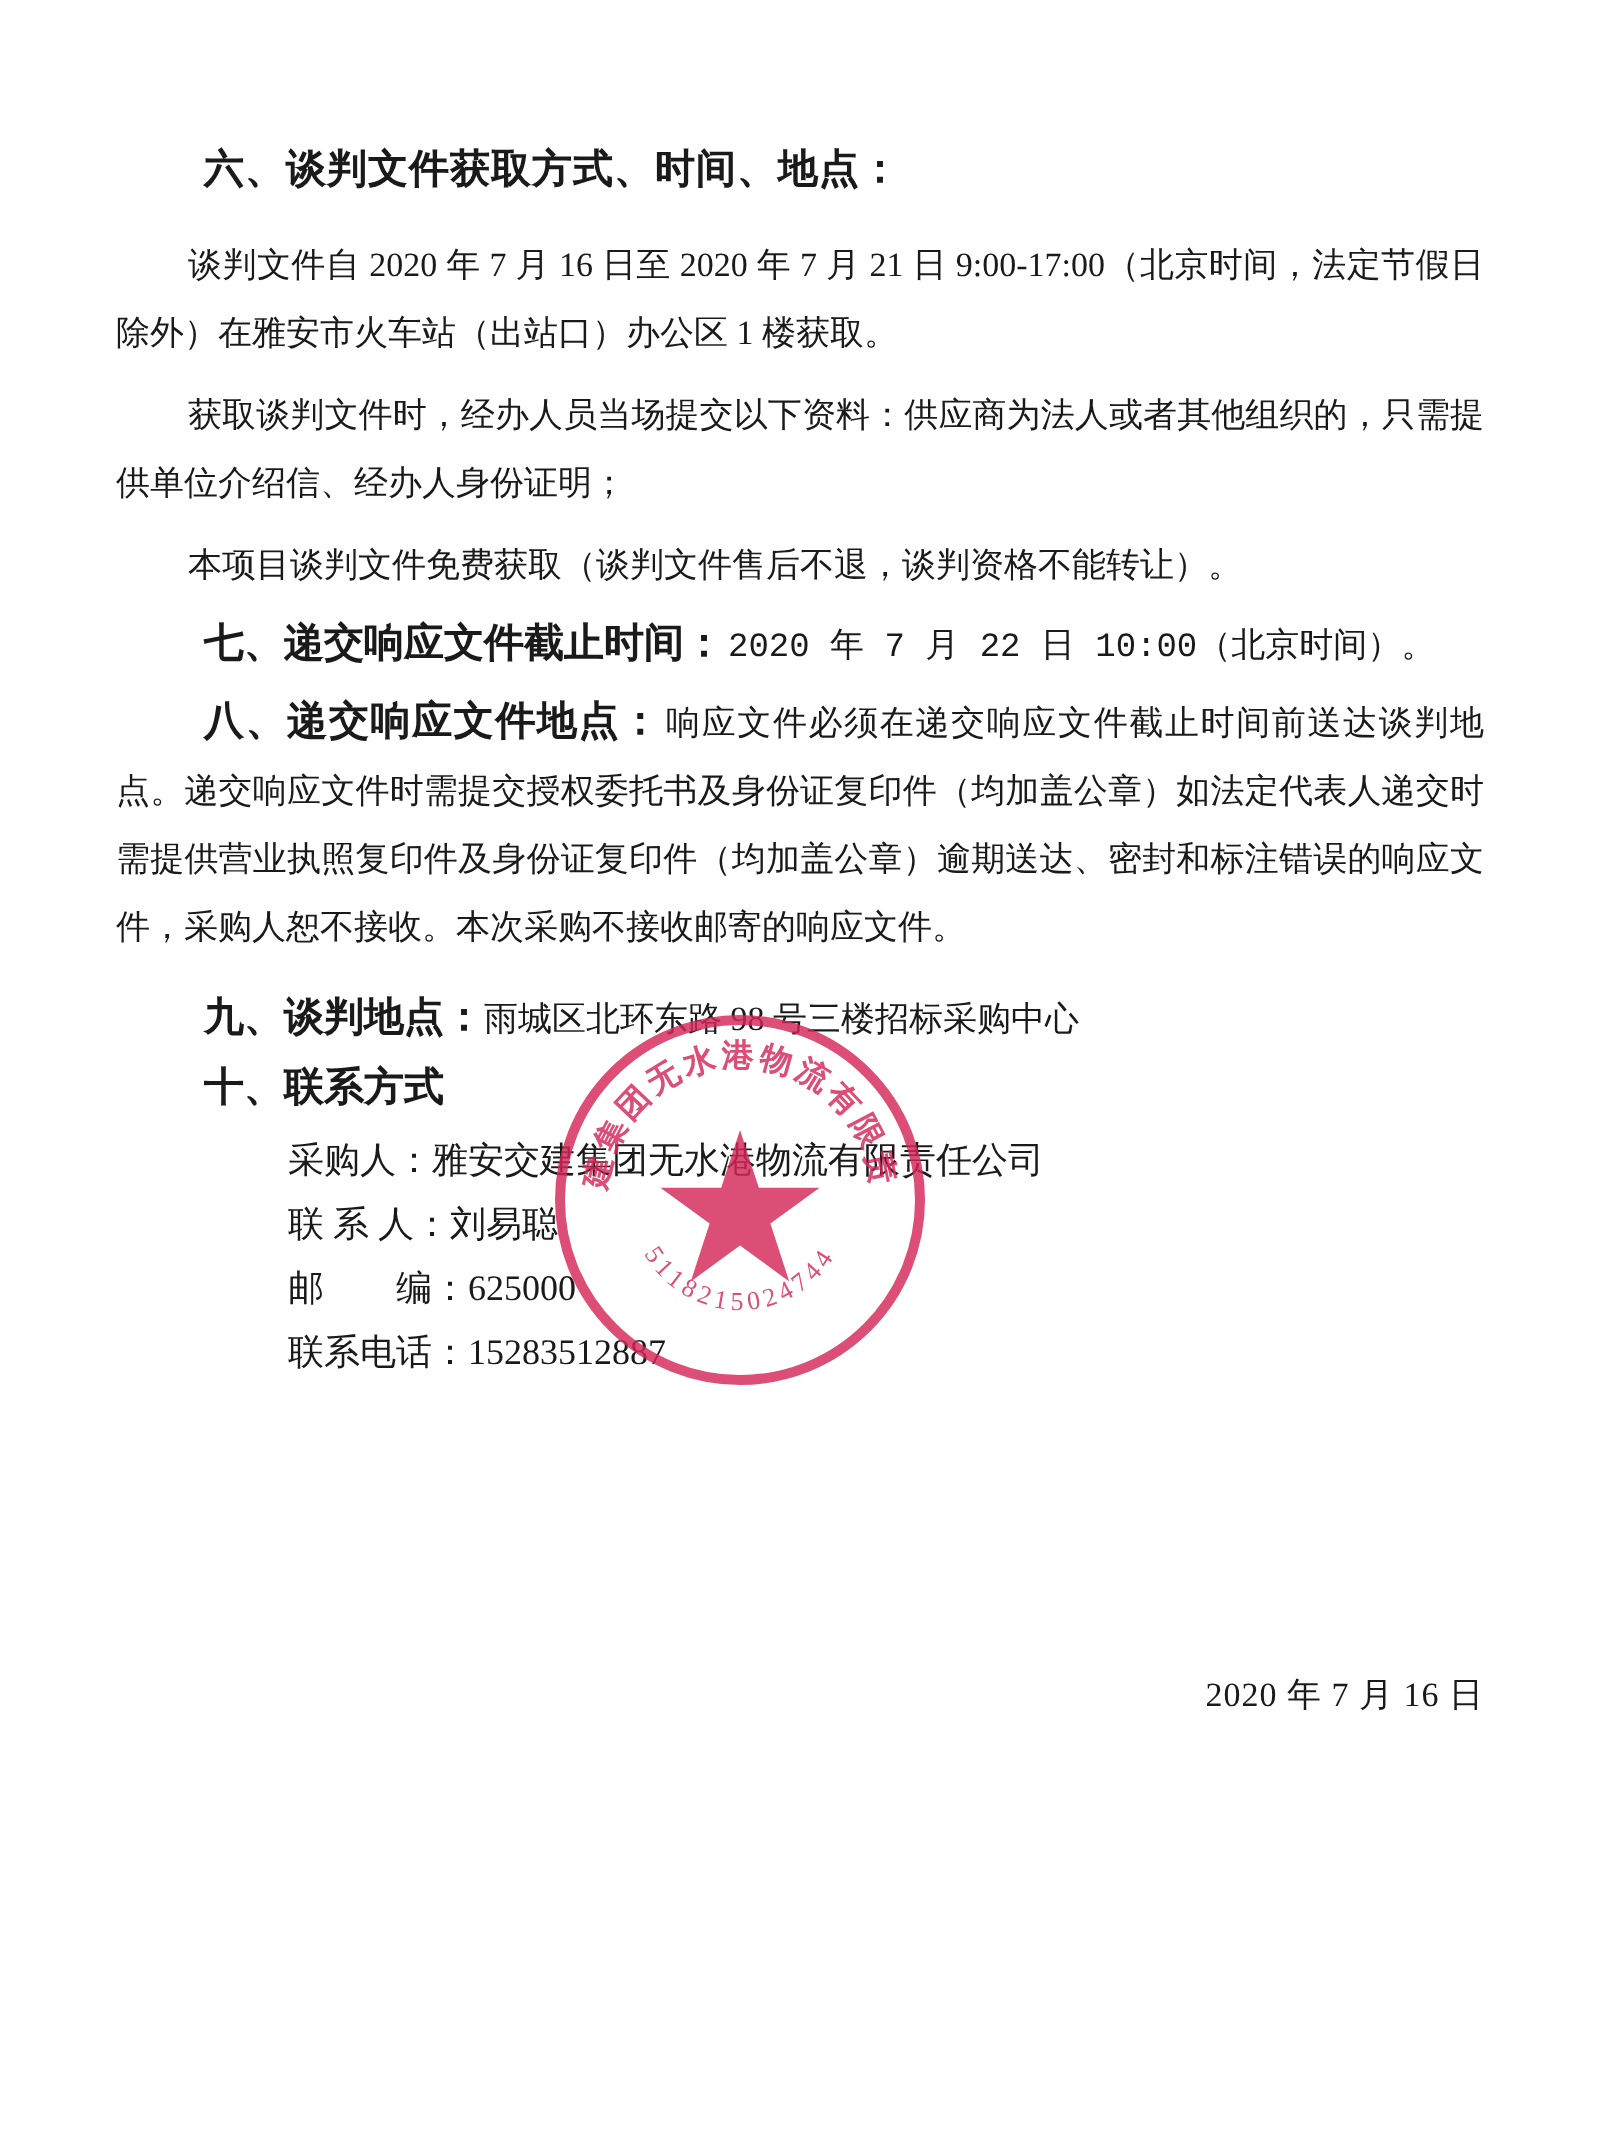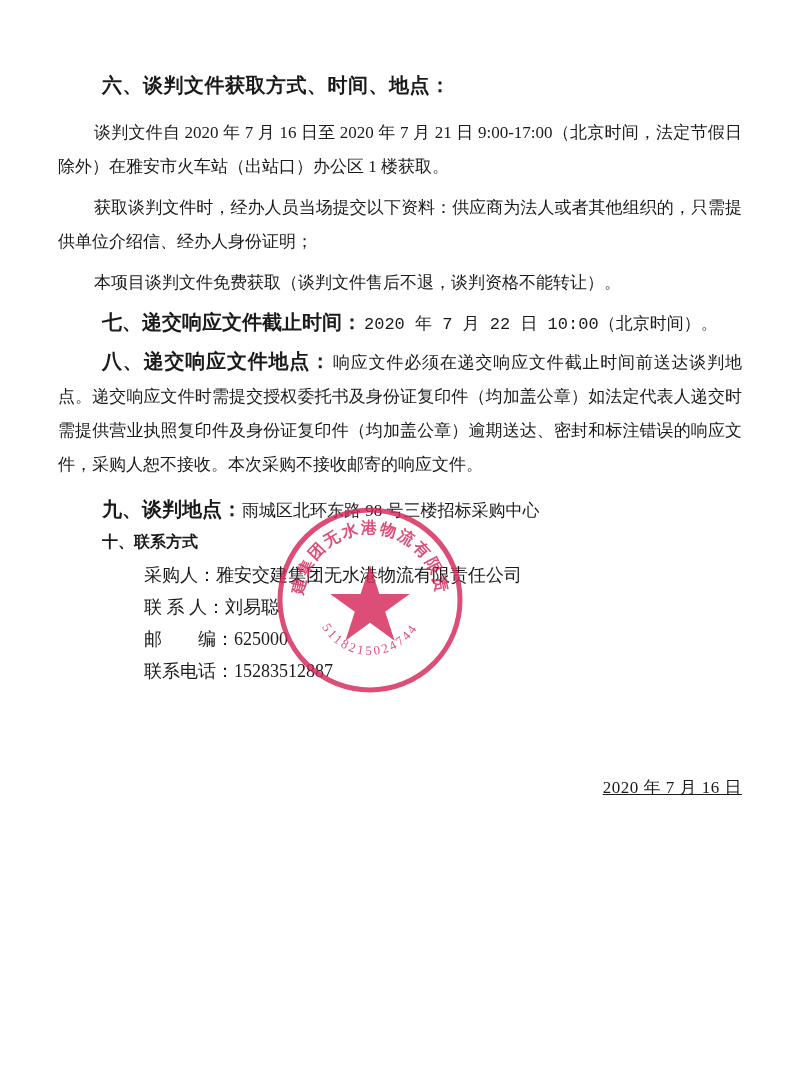--- a/index.html
+++ b/index.html
@@ -51,21 +51,21 @@
     margin-right: 2px;
   }
 
   .sec9 {
     font-size: 17px;
     line-height: 32px;
     margin: 10px 0 0 0;
     text-indent: 44px;
   }
   .sec10 {
-    font-size: 16px;
+    font-size: 20px;
     font-weight: bold;
     margin: 2px 0 4px 0;
     text-indent: 44px;
     line-height: 1.6;
   }
   .contact-list {
     margin: 0;
     padding: 0;
     list-style: none;
   }
@@ -77,24 +77,23 @@
   }
   .contact-list li .lbl {
     display: inline-block;
   }
   .contact-list li .val {
     display: inline-block;
   }
   .date-line {
     position: absolute;
     right: 58px;
-    top: 776px;
+    top: 836px;
     font-size: 17px;
     letter-spacing: 0.5px;
-    text-decoration: underline;
   }
 
   
   .seal {
     position: absolute;
     left: 275px;
     top: 505px;
     width: 190px;
     height: 190px;
     pointer-events: none;

